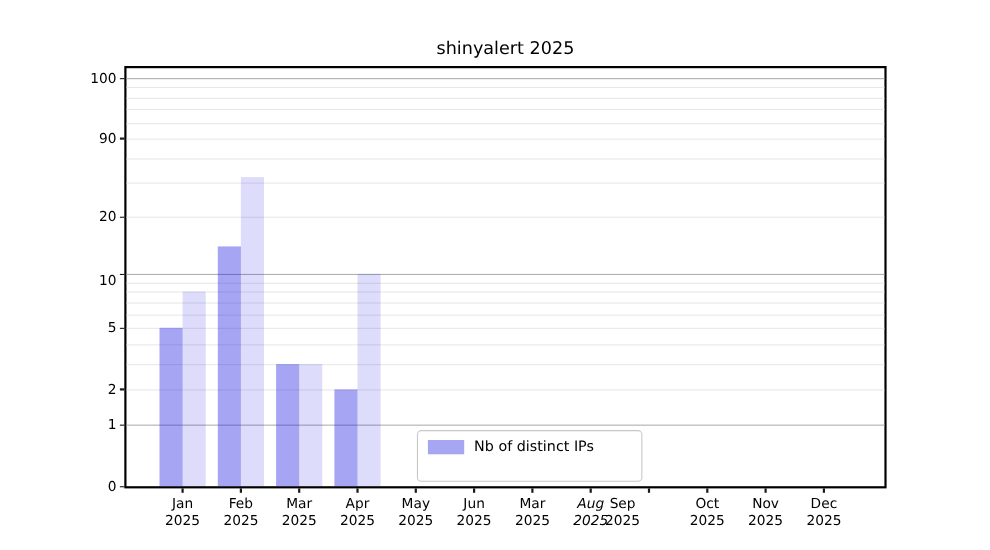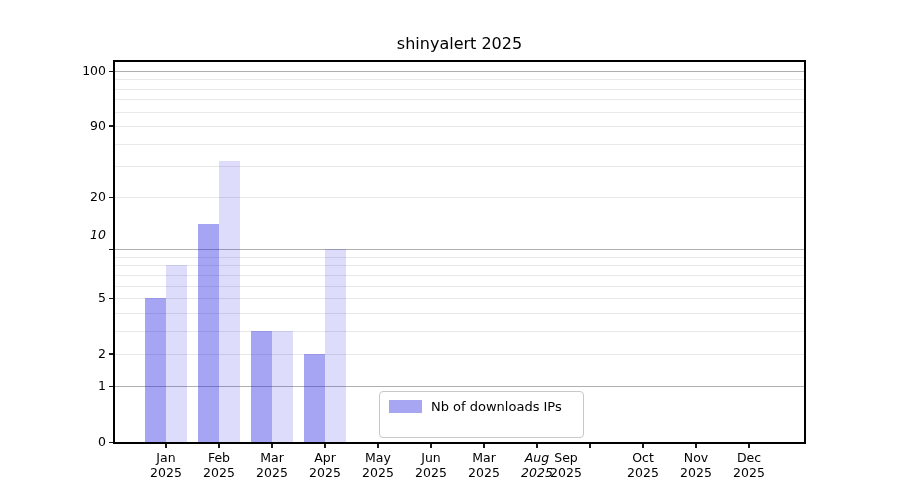--- a/index.html
+++ b/index.html
@@ -86,21 +86,21 @@
   <div id="y-axis">
       <div class="ytick-mark" style="left: 109px; top: 441.5px;"></div>
       <div class="ytick-label" style="top: 434px;">0</div>
       <div class="ytick-mark" style="left: 109px; top: 385.8px;"></div>
       <div class="ytick-label" style="top: 378.3px;">1</div>
       <div class="ytick-mark" style="left: 109px; top: 353.2px;"></div>
       <div class="ytick-label" style="top: 345.7px;">2</div>
       <div class="ytick-mark" style="left: 109px; top: 297.5px;"></div>
       <div class="ytick-label" style="top: 290px;">5</div>
       <div class="ytick-mark" style="left: 109px; top: 248.8px;"></div>
-      <div class="ytick-label" style="top: 227px; font-style: italic;">10</div>
+      <div class="ytick-label" style="top: 247px;">10</div>
       <div class="ytick-mark" style="left: 109px; top: 196.8px;"></div>
       <div class="ytick-label" style="top: 189.3px;">20</div>
       <div class="ytick-mark" style="left: 109px; top: 125.4px;"></div>
       <div class="ytick-label" style="top: 117.9px;">90</div>
       <div class="ytick-mark" style="left: 109px; top: 70.5px;"></div>
       <div class="ytick-label" style="top: 63px;">100</div>
     </div>
   <div id="x-axis">
       <div class="xtick-mark" style="left: 165.3px; top: 444px;"></div>
       <div class="xtick-label" style="left: 124px;">Jan
@@ -136,17 +136,17 @@
       <div class="xtick-label" style="left: 654px;">Nov
 2025</div>
       <div class="xtick-mark" style="left: 748.3px; top: 444px;"></div>
       <div class="xtick-label" style="left: 707px;">Dec
 2025</div>
     </div>
 
   <div class="legend-box">
     <div class="legend-row">
       <span class="legend-swatch" id="legend-swatch-0" style="background: rgb(166, 166, 243);"></span>
-      <span class="legend-label">Nb of downloads IPs</span>
+      <span class="legend-label">Nb of distinct IPs</span>
     </div>
   </div>
 
 </div>
 
 </body></html>

